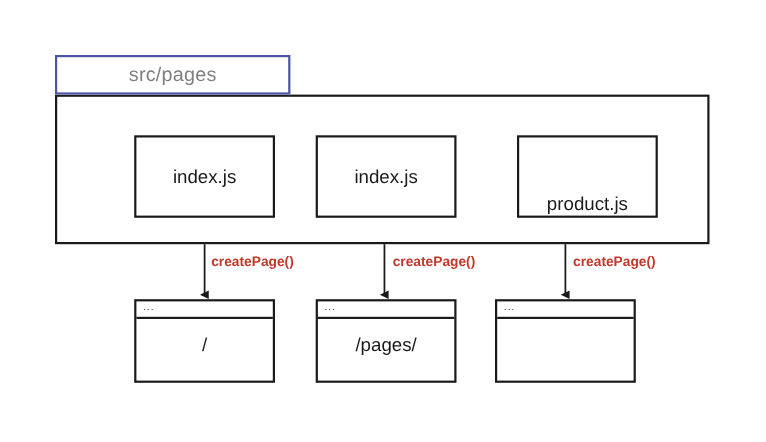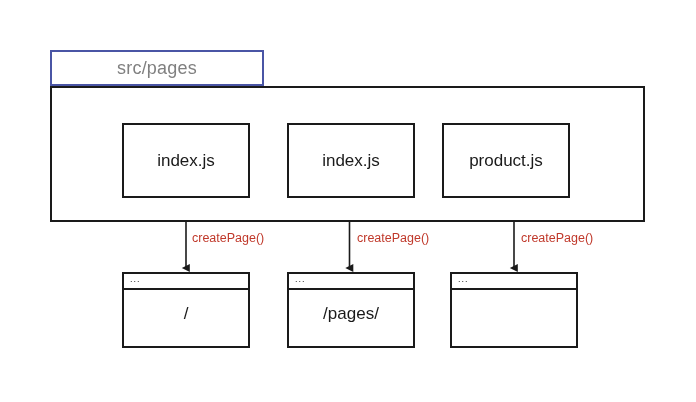--- a/index.html
+++ b/index.html
@@ -116,21 +116,21 @@
   }
   .page-box-label {
     font-size: 17px;
     color: #1a1a1a;
   }
 
   
   .edge-label {
     position: absolute;
     font-size: 12.5px;
-    font-weight: normal;
+    font-weight: bold;
     color: #c0392b;
     white-space: nowrap;
     z-index: 6;
   }
 </style>
 </head>
 <body>
 
 <div id="canvas">
 
@@ -150,21 +150,21 @@
   <div class="folder-label">
     <span class="folder-label-text">src/pages</span>
   </div>
 
   <div class="file-box" style="left:122px;">
     <span class="file-box-label">index.js</span>
   </div>
   <div class="file-box" style="left:287px;">
     <span class="file-box-label">index.js</span>
   </div>
-  <div class="file-box" style="left:442px;">
+  <div class="file-box" style="left:470px;align-items:flex-end;">
     <span class="file-box-label">product.js</span>
   </div>
 
   <div class="edge-label" style="left:192px; top:231px;">createPage()</div>
   <div class="edge-label" style="left:357px; top:231px;">createPage()</div>
   <div class="edge-label" style="left:521px; top:231px;">createPage()</div>
 
   <div class="page-box" style="left:122px;">
     <div class="page-box-titlebar">
       <span class="page-box-dots">...</span>

